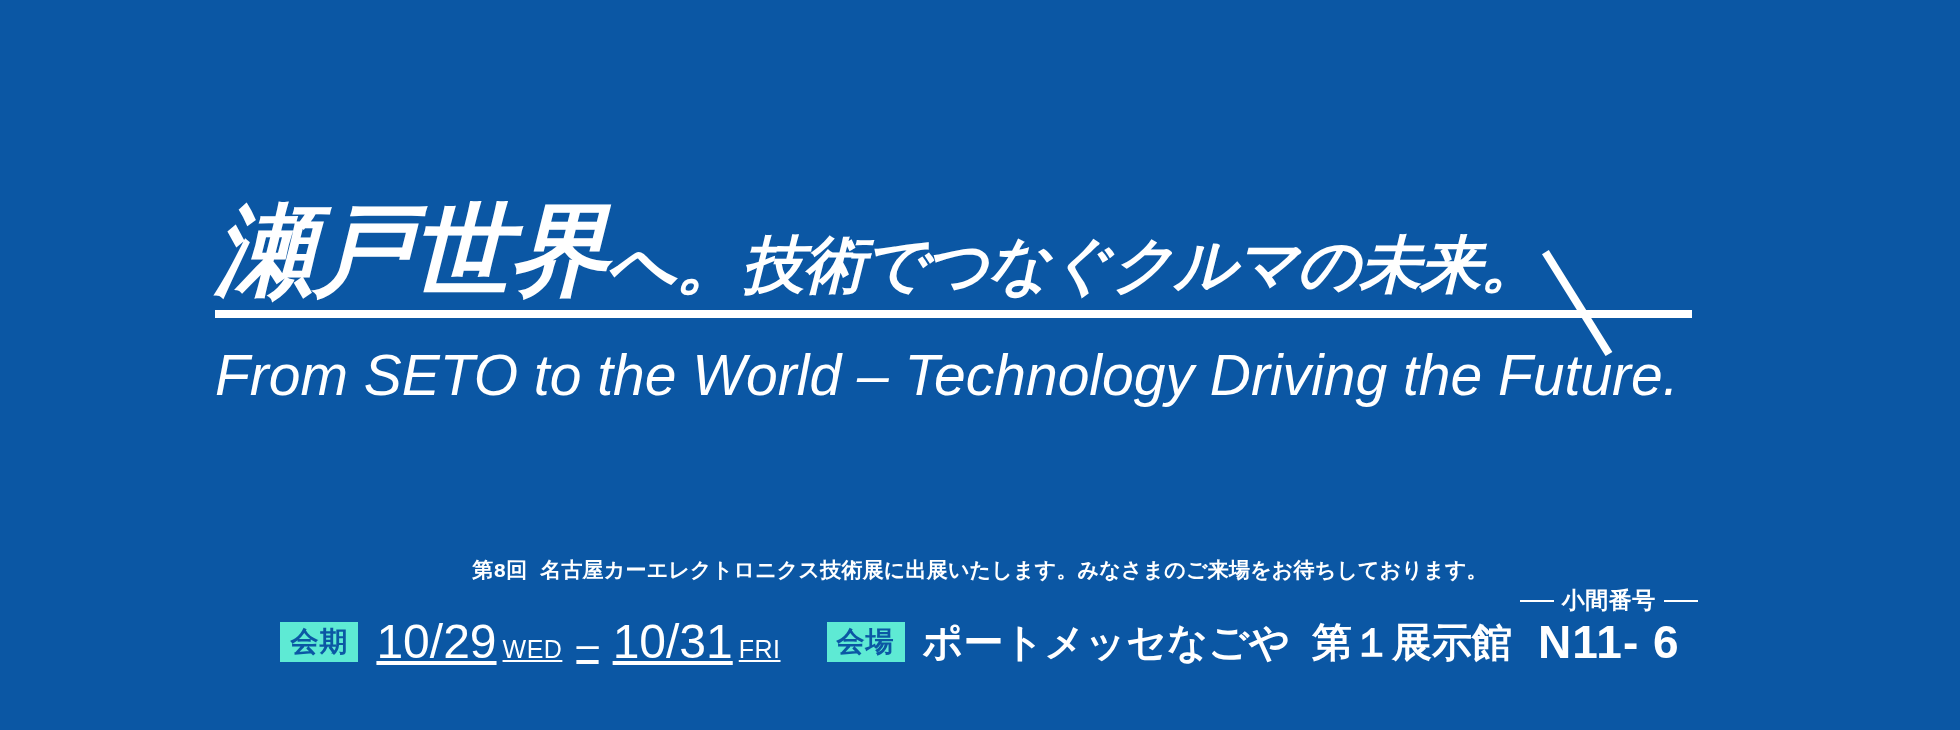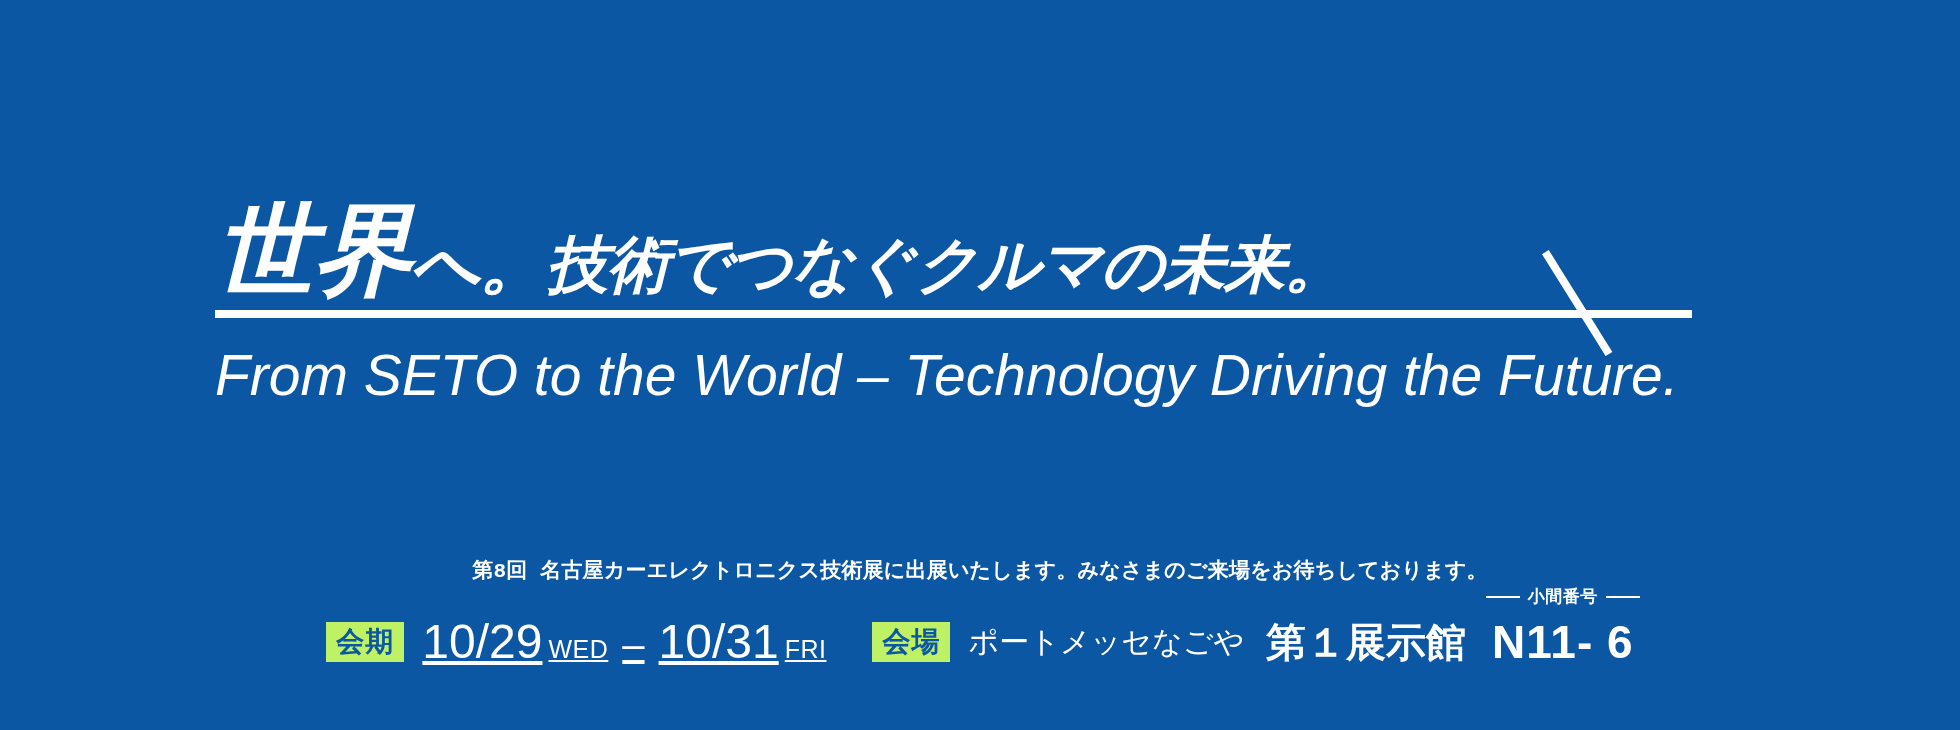--- a/index.html
+++ b/index.html
@@ -128,21 +128,21 @@
     align-items:center;
     justify-content:center;
     gap:0px;
     color:#ffffff;
     white-space:nowrap;
   }
   .badge{
     display:inline-flex;
     align-items:center;
     justify-content:center;
-    background:#bef264;
+    background:#5eead4;
     color:#0b57a4;
     font-weight:700;
     font-size:28px;
     letter-spacing:1px;
     padding:5px 10px;
     line-height:1;
     height:40px;
     box-sizing:border-box;
   }
   .dates{
@@ -165,22 +165,22 @@
     letter-spacing:0.5px;
     margin-top:12px;
   }
   .dash{
     font-size:40px;
     font-weight:300;
     margin:0 14px;
     line-height:1;
   }
   .venue{
-    font-size:30px;
-    font-weight:400;
+    font-size:40px;
+    font-weight:700;
     margin-left:18px;
     letter-spacing:0px;
     line-height:1;
   }
   .hall{
     font-size:40px;
     font-weight:700;
     margin-left:22px;
     letter-spacing:0px;
     line-height:1;
@@ -195,21 +195,21 @@
     align-items:center;
   }
   .booth-caption{
     position:absolute;
     top:-34px;
     left:50%;
     transform:translateX(-50%);
     display:flex;
     align-items:center;
     gap:8px;
-    font-size:17px;
+    font-size:23px;
     font-weight:700;
     letter-spacing:0.5px;
     color:#ffffff;
     justify-content:space-between;
   }
   .cap-rule{
     display:block;
     width:34px;height:2px;
     background:#ffffff;
   }
@@ -221,20 +221,21 @@
   }
 </style>
 </head>
 <body>
 
 <div class="banner">
 
   <div class="headline-block">
 
     <div class="headline">
+      <span class="hl-big">瀬戸</span>
       <span class="hl-big">世界</span>
       <span class="hl-mid">へ。</span>
       <span class="hl-tail">技術でつなぐクルマの未来。</span>
     </div>
 
     <div class="rule-wrap">
       <span class="rule"></span>
       <span class="diag"></span>
     </div>
 

